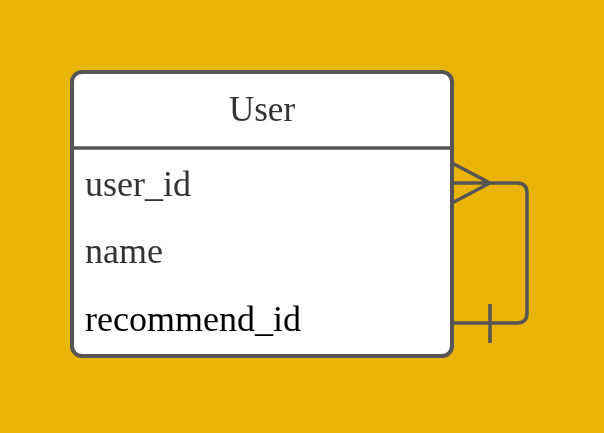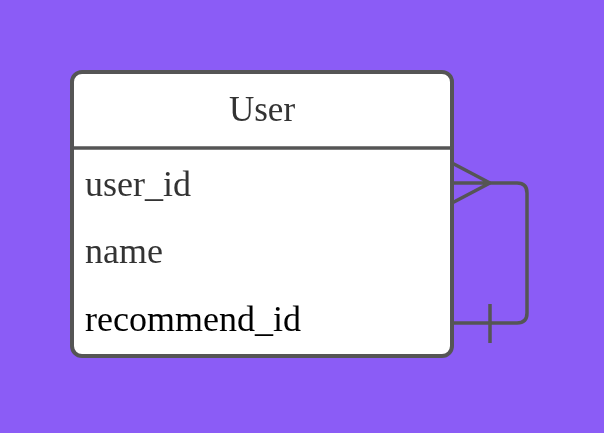--- a/index.html
+++ b/index.html
@@ -4,21 +4,21 @@
 <style>
   html, body {
     margin: 0;
     padding: 0;
     background: #ffffff;
   }
   .canvas {
     position: relative;
     width: 604px;
     height: 433px;
-    background: #8b5cf6;
+    background: #eab308;
     overflow: hidden;
   }
   svg {
     display: block;
   }
   .labels text {
     font-family: "Liberation Serif", "DejaVu Serif", serif;
   }
 </style>
 </head>

